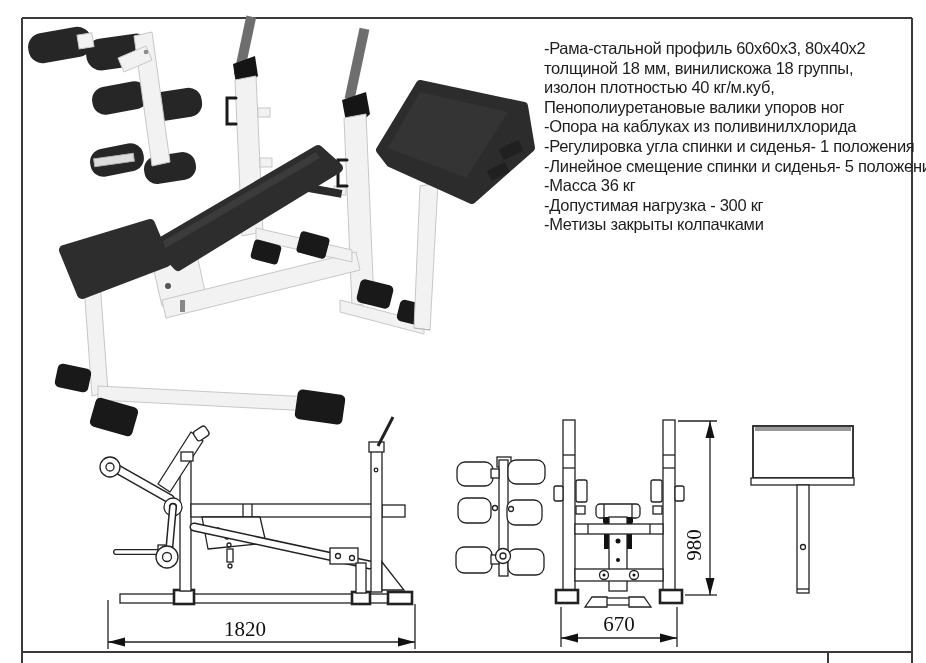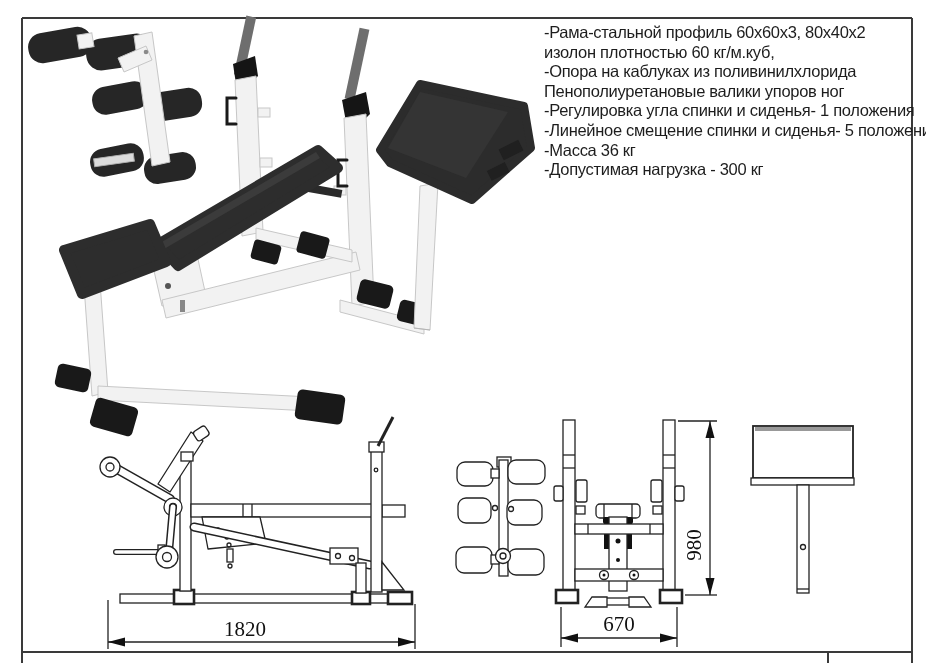--- a/index.html
+++ b/index.html
@@ -1,19 +1,19 @@
 <!DOCTYPE html>
 <html><head>
 <meta charset="utf-8">
 <style>
   html,body{margin:0;padding:0;background:#fff;width:926px;height:663px;overflow:hidden;}
   .sheet{position:relative;width:926px;height:663px;background:#fff;font-family:"Liberation Sans",sans-serif;}
   svg{position:absolute;left:0;top:0;}
   .specs{
-    position:absolute;left:544px;top:23px;width:376px;
+    position:absolute;left:544px;top:39px;width:376px;
     font-family:"Liberation Sans",sans-serif;
     font-size:16.5px;line-height:19.6px;letter-spacing:-0.3px;
     color:#1d1d1d;white-space:nowrap;
   }
   .specs div{height:19.6px;}
   .dim-text{font-family:"Liberation Serif",serif;font-size:21px;fill:#111;}
   .ln{stroke:#222;stroke-width:1.3;fill:none;}
   .lnw{stroke:#222;stroke-width:1.3;fill:#fff;}
   .lnw2{stroke:#222;stroke-width:2.6;fill:#fff;}
   .steel{fill:#f2f2f2;stroke:#c7c7c7;stroke-width:1;}
@@ -245,22 +245,24 @@
     <rect x="751" y="478" width="103" height="7" class="lnw"></rect>
     <rect x="797" y="485" width="12" height="108" class="lnw"></rect>
     <line x1="797" y1="589" x2="809" y2="589" class="ln"></line>
     <circle cx="803" cy="547" r="2.5" class="ln"></circle>
   </g>
 
 </svg>
 
 <div class="specs">
   <div>-Рама-стальной профиль 60х60х3, 80х40х2</div>
-  <div>изолон плотностью 60 кг/м.куб,</div>
+  <div>толщиной 18 мм, винилискожа 18 группы,</div>
+  <div>изолон плотностью 40 кг/м.куб,</div>
+  <div>Пенополиуретановые валики упоров ног</div>
   <div>-Опора на каблуках из поливинилхлорида</div>
-  <div>Пенополиуретановые валики упоров ног</div>
   <div>-Регулировка угла спинки и сиденья- 1 положения</div>
   <div>-Линейное смещение спинки и сиденья- 5 положений</div>
   <div>-Масса 36 кг</div>
   <div>-Допустимая нагрузка - 300 кг</div>
+  <div>-Метизы закрыты колпачками</div>
 </div>
 
 </div>
 
 </body></html>

